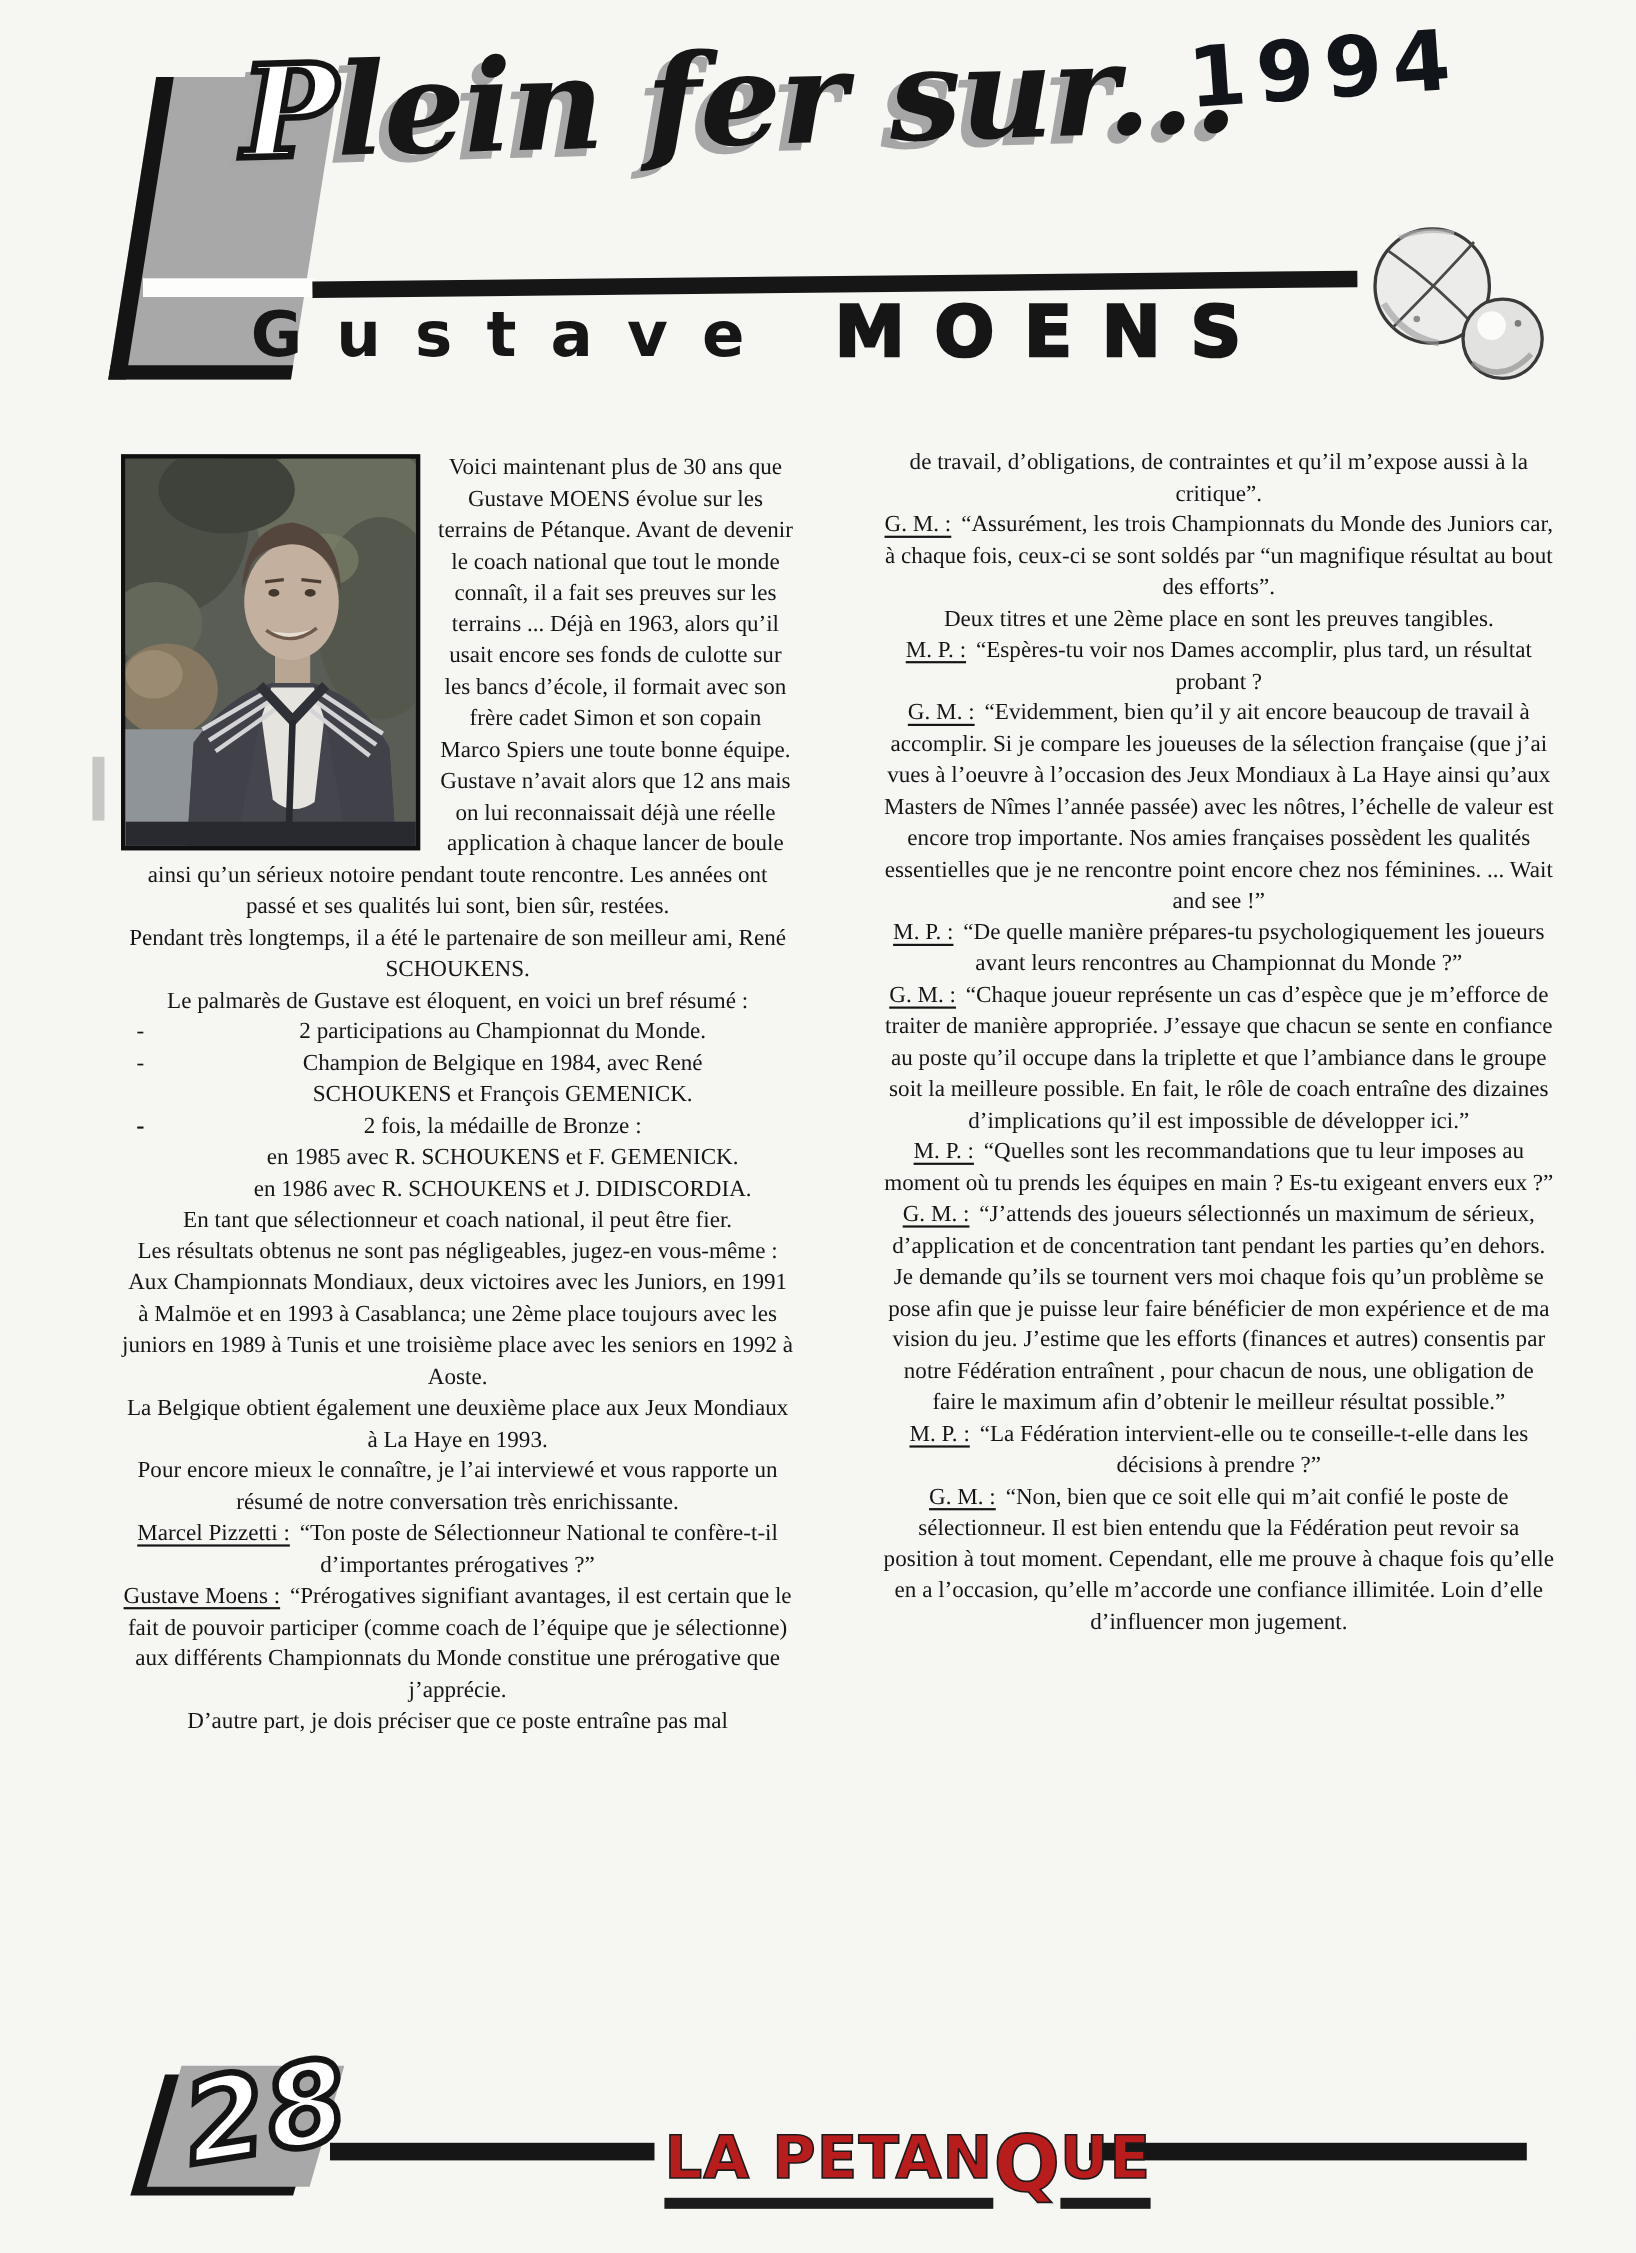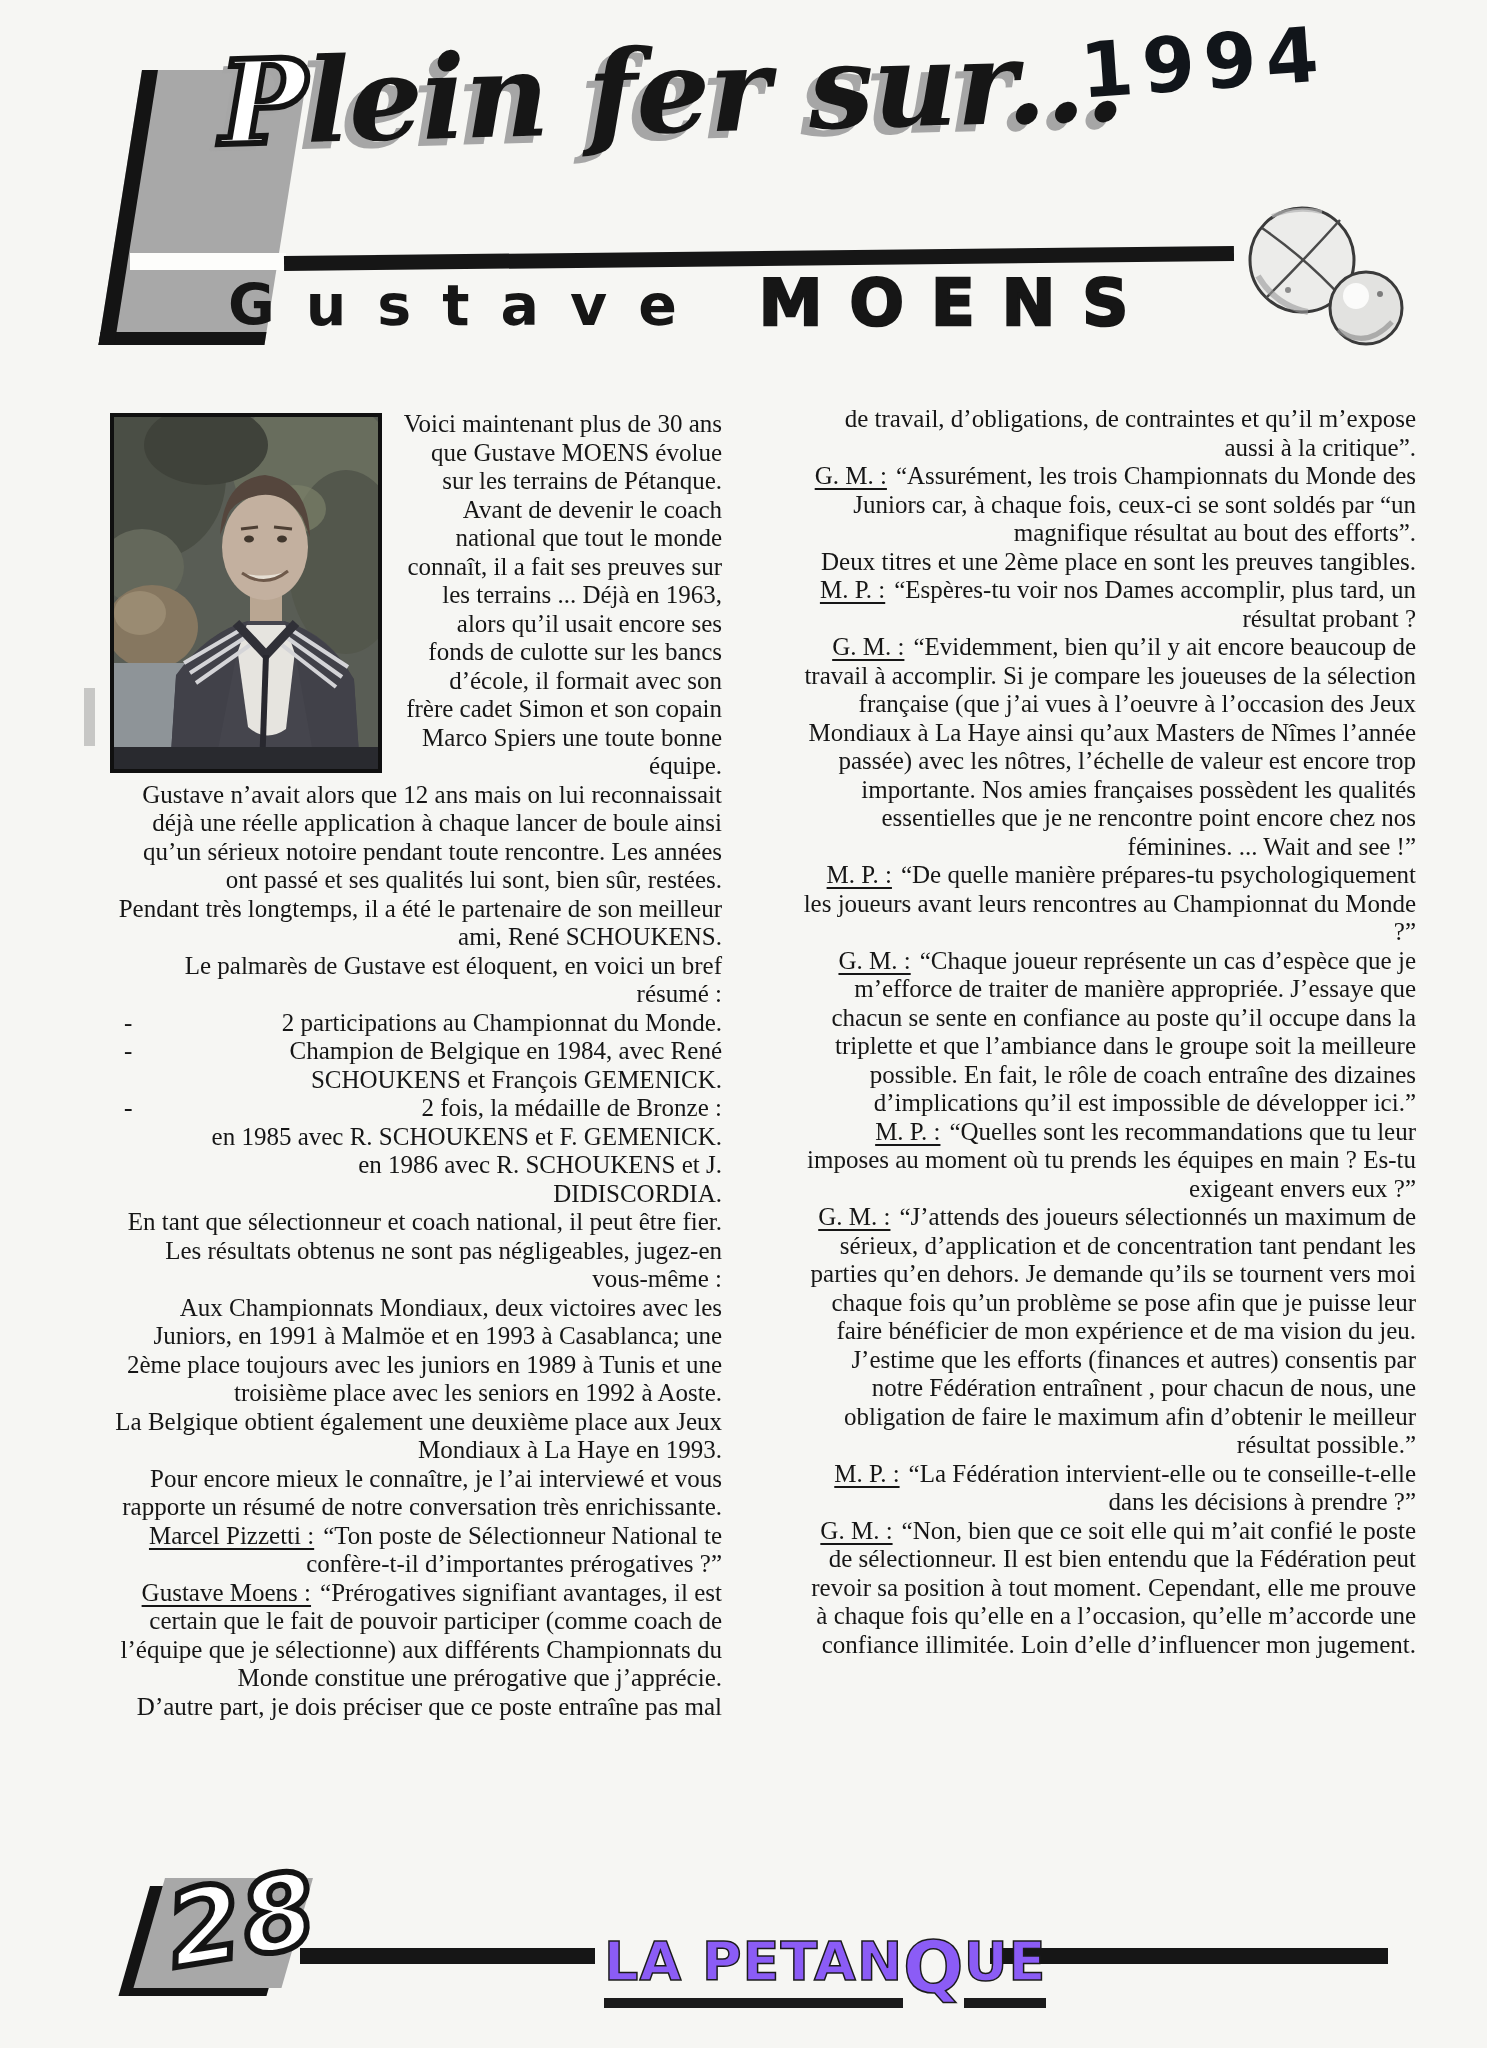--- a/index.html
+++ b/index.html
@@ -30,21 +30,21 @@
   .byline .last  { font-size:64px; font-weight:800; letter-spacing:27px; margin-left:51px; -webkit-text-stroke:2.5px #161616; }
   .year-note {
     position:absolute; left:1080px; top:18px; z-index:4;
     font-family:"DejaVu Sans","Liberation Sans",sans-serif; font-weight:bold;
     font-size:76px; letter-spacing:9px; color:#11151a;
     transform:rotate(-4deg);
   }
   .balls { position:absolute; left:1238px; top:198px; width:178px; height:162px; z-index:3; }
 
   
-  .col { position:absolute; font-size:25px; line-height:28.5px; text-align:right; }
+  .col { position:absolute; font-size:21px; line-height:28.5px; text-align:center; }
   .col-left  { left:110px; top:410px; width:612px; }
   .col-right { left:800px; top:405px; width:616px; }
   .col p { margin:0; }
   .ml { white-space:pre-line; }
   .sect { margin-top:40px; }
   .q { margin-top:38px; }
   .a { margin-top:0; }
   .speaker { text-decoration:underline; text-underline-offset:4px; margin-right:9px; }
   .photo-frame {
     float:left; width:264px; height:352px; border:4px solid #101010;
@@ -62,21 +62,21 @@
     position:absolute; left:168px; top:1868px; z-index:5; line-height:1;
     font-family:"DejaVu Sans","Liberation Sans",sans-serif; font-style:italic; font-weight:bold;
     font-size:104px; letter-spacing:2px; color:#ffffff; -webkit-text-stroke:6px #141414;
     transform:rotate(-9deg);
   }
   .bar-left  { position:absolute; left:300px; top:1948px; width:295px; height:16px; background:#161616; z-index:2; }
   .bar-right { position:absolute; left:990px; top:1948px; width:398px; height:16px; background:#161616; z-index:2; }
   .logo {
     position:absolute; left:604px; top:1926px; z-index:4; white-space:nowrap;
     font-family:"DejaVu Sans","Liberation Sans",sans-serif; font-weight:800;
-    font-size:54px; letter-spacing:1px; color:#8b5cf6; -webkit-text-stroke:1.5px #1b1b1b;
+    font-size:54px; letter-spacing:1px; color:#b91c1c; -webkit-text-stroke:1.5px #1b1b1b;
   }
   .logo .lg-l, .logo .lg-r { border-bottom:10px solid #1b1b1b; padding-bottom:5px; }
   .logo .lg-q { font-size:1.32em; vertical-align:-12px; letter-spacing:0; }
   .artifact { position:absolute; left:84px; top:688px; width:11px; height:58px; background:#c7c7c5; z-index:0; }
 </style>
 </head>
 <body>
 
 <div class="mast-band"></div>
 <div class="rule-white"></div>

